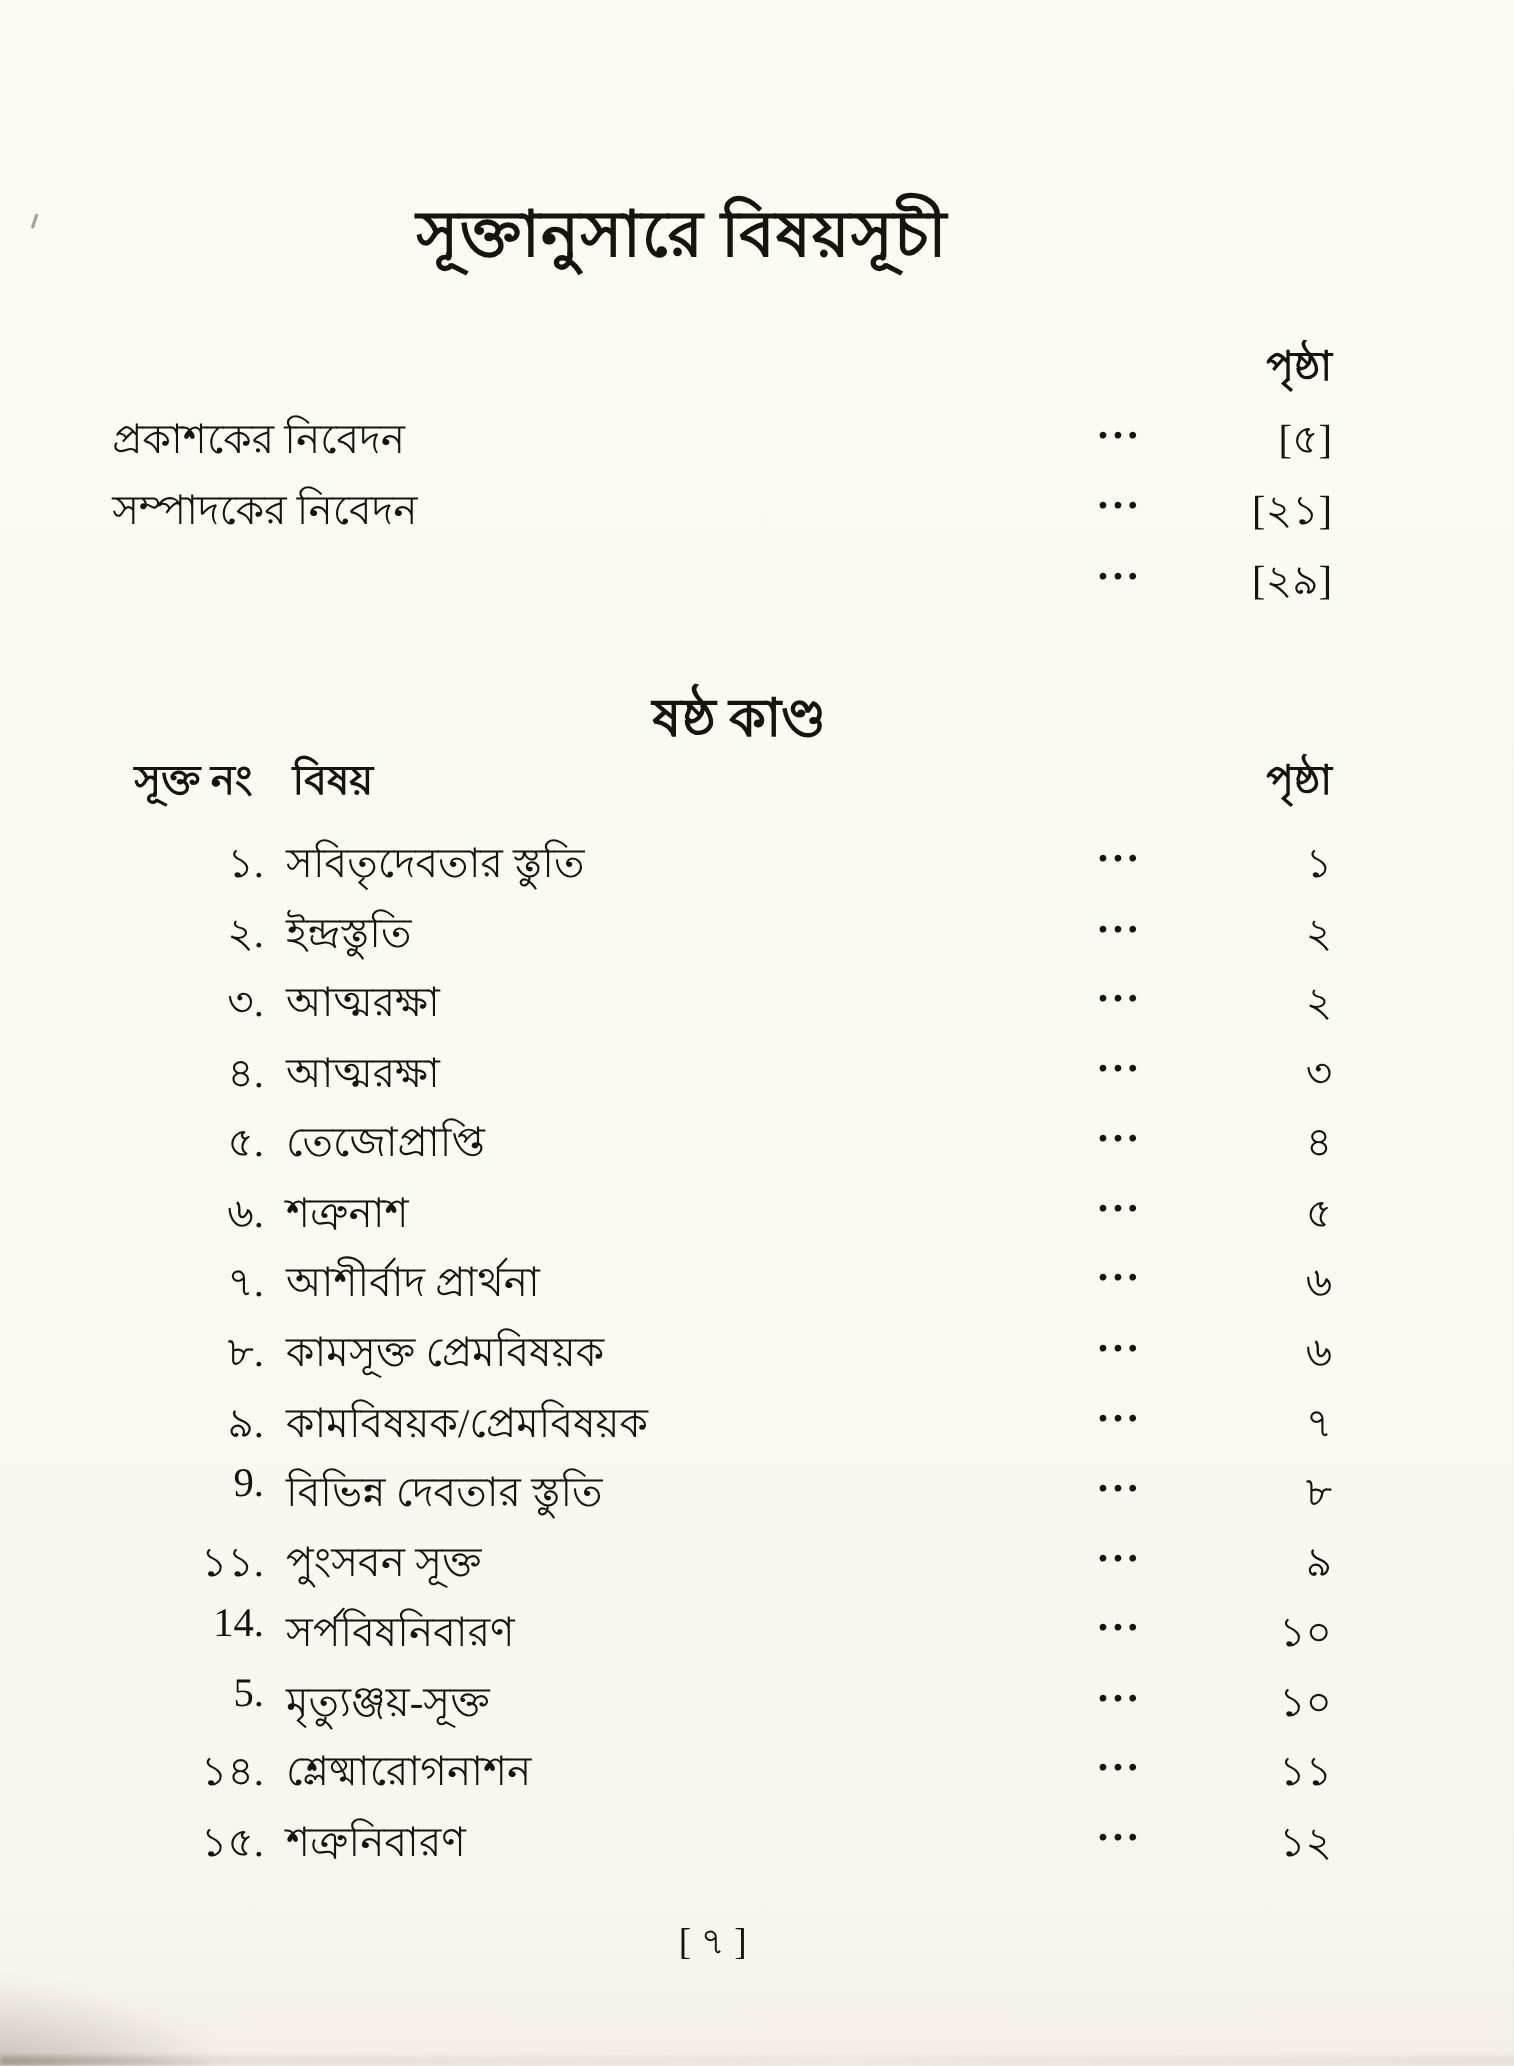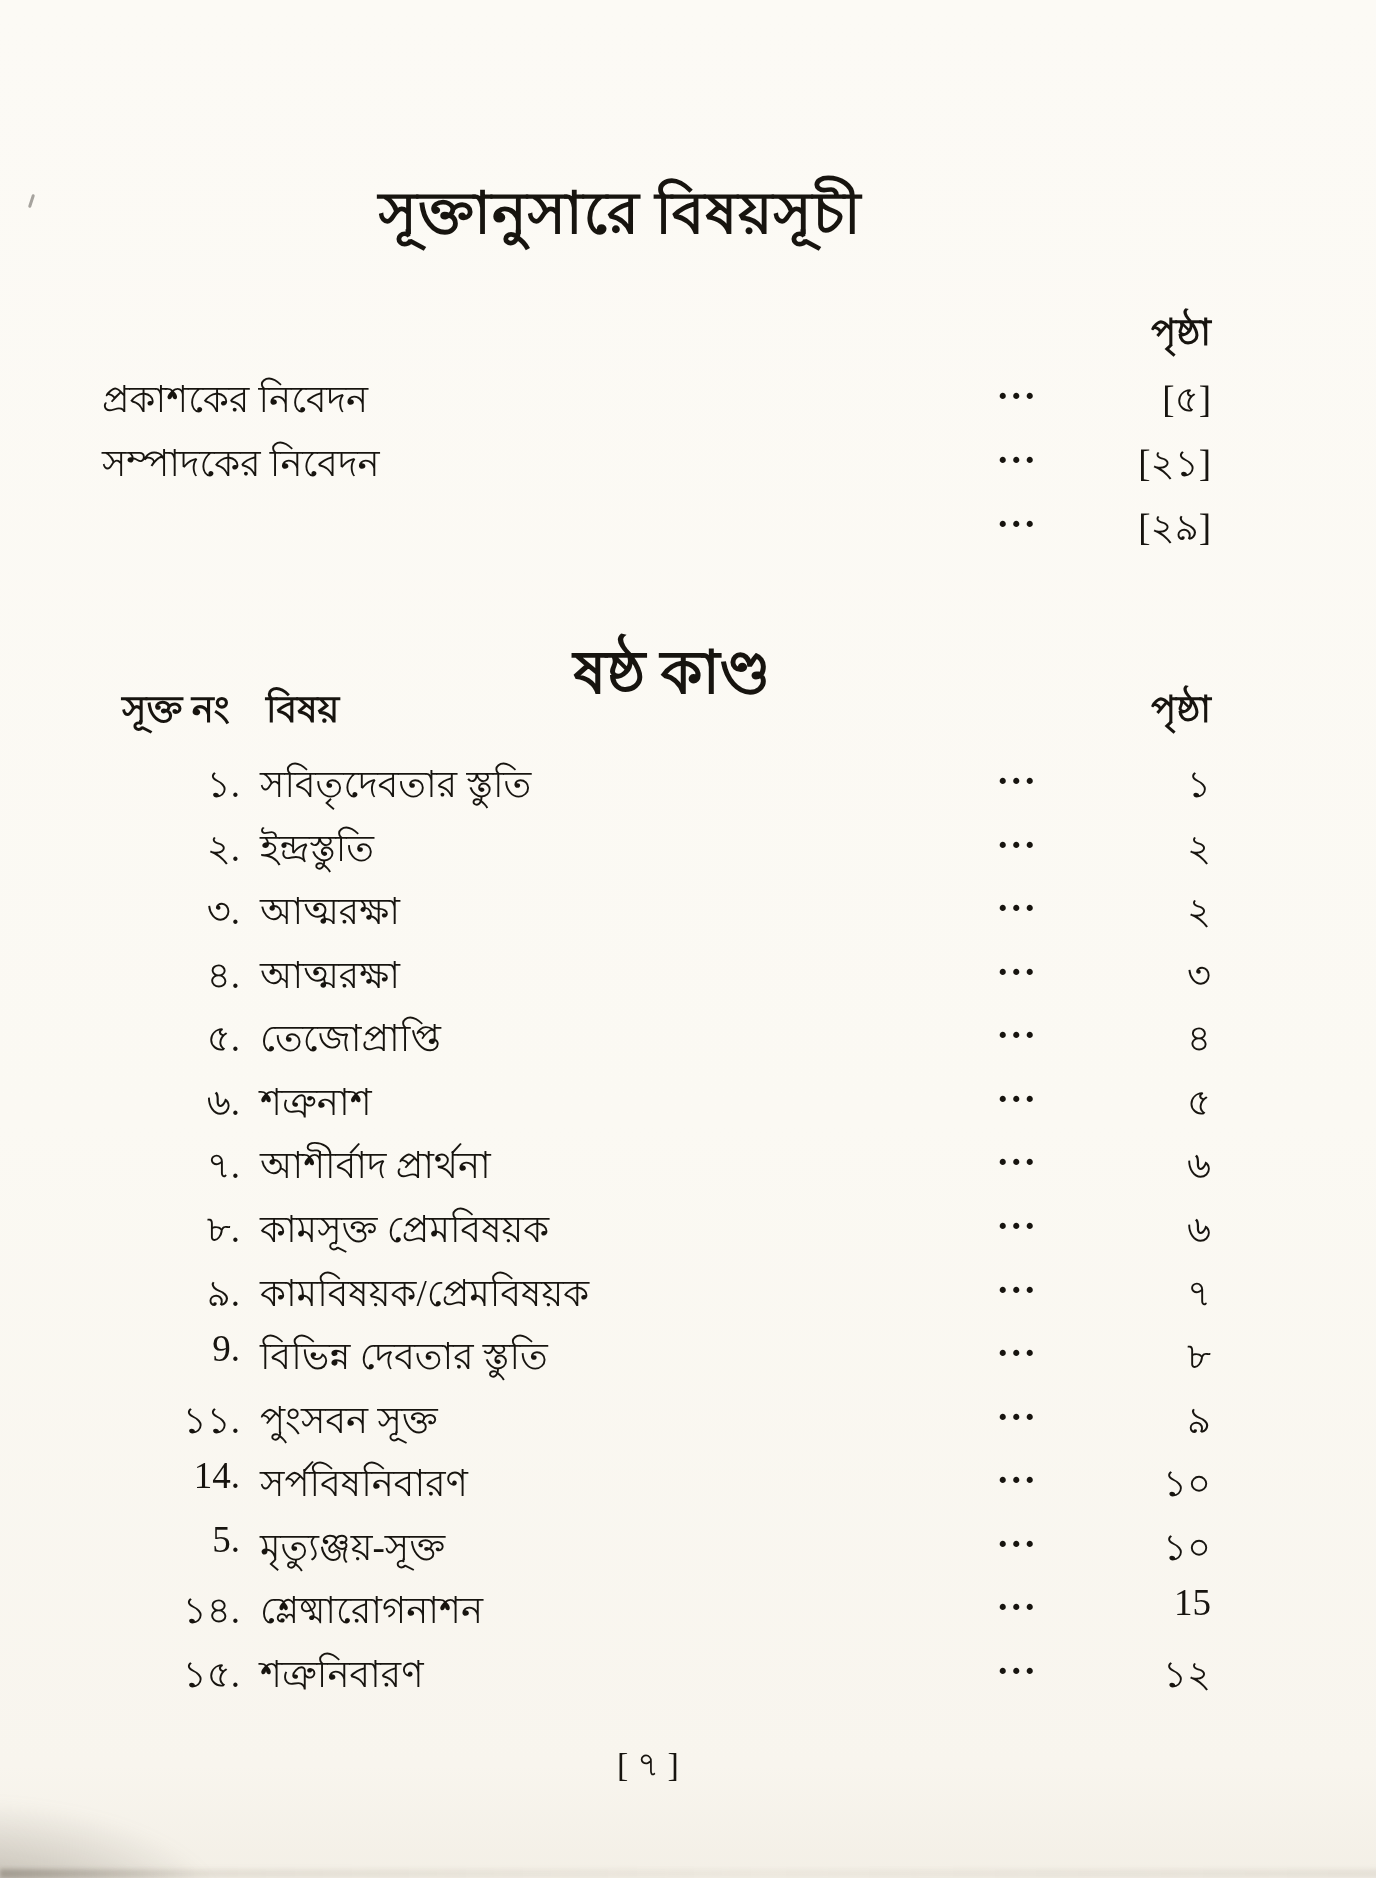--- a/index.html
+++ b/index.html
@@ -93,21 +93,21 @@
     font-size: 37px;
     text-align: right;
     white-space: nowrap;
   }
   .section-heading {
     position: absolute;
     top: 576px;
     left: 0;
     width: 1344px;
     text-align: center;
-    font-size: 60px;
+    font-size: 48px;
     font-weight: bold;
   }
   .col-header {
     top: 680px;
     font-weight: bold;
     font-size: 37px;
   }
   .col-serial { position: absolute; left: 22px; white-space: nowrap; }
   .col-subject { position: absolute; left: 166px; white-space: nowrap; }
   .col-page { position: absolute; right: 0; white-space: nowrap; }
@@ -244,21 +244,21 @@
   <div class="band item-row" style="top:1518px">
     <span class="item-no">5.</span>
     <span class="item-title">মৃত্যুঞ্জয়-সূক্ত</span>
     <span class="dots">...</span>
     <span class="item-page">১০</span>
   </div>
   <div class="band item-row" style="top:1581px">
     <span class="item-no">১৪.</span>
     <span class="item-title">শ্লেষ্মারোগনাশন</span>
     <span class="dots">...</span>
-    <span class="item-page">15</span>
+    <span class="item-page">১১</span>
   </div>
   <div class="band item-row" style="top:1645px">
     <span class="item-no">১৫.</span>
     <span class="item-title">শত্রুনিবারণ</span>
     <span class="dots">...</span>
     <span class="item-page">১২</span>
   </div>
 
   <div class="page-footer">[ ৭ ]</div>
 

